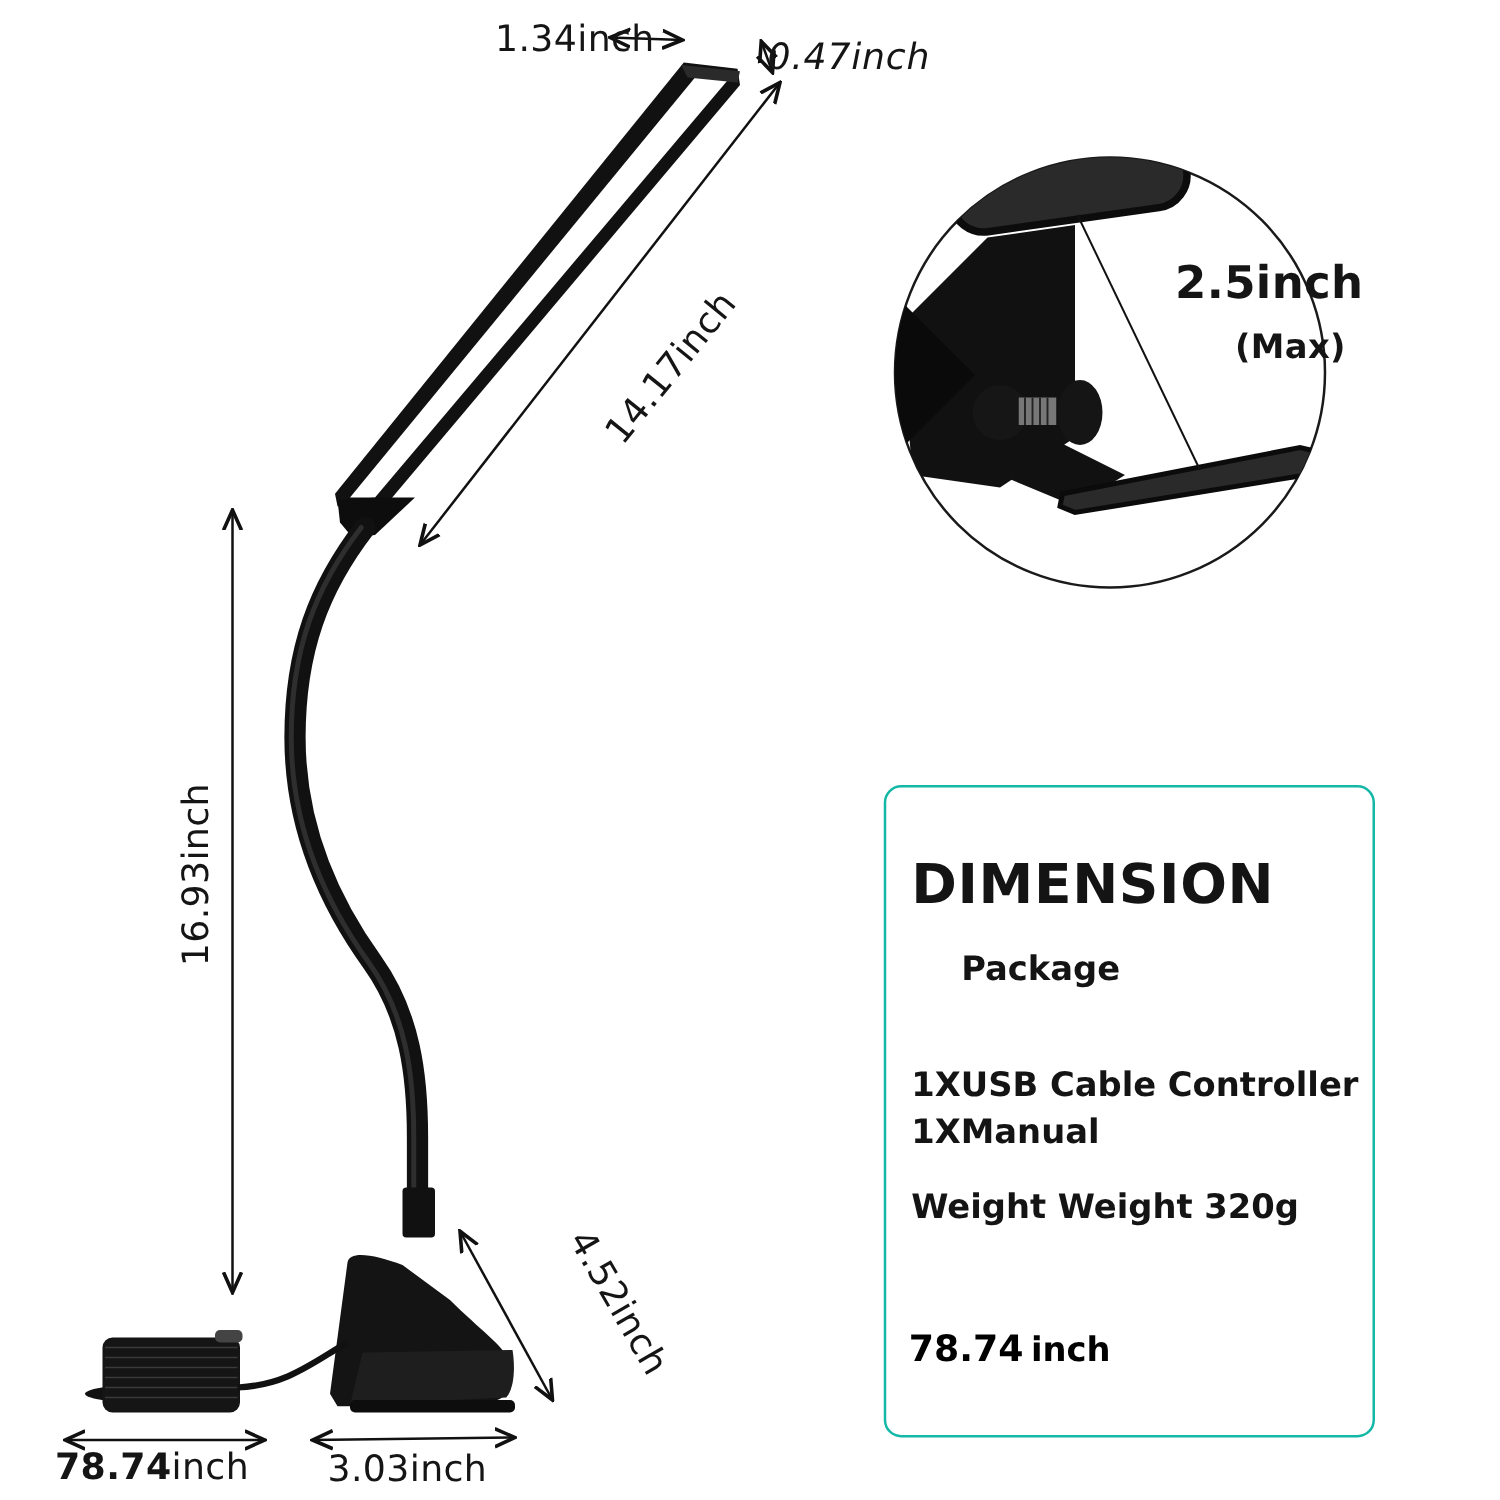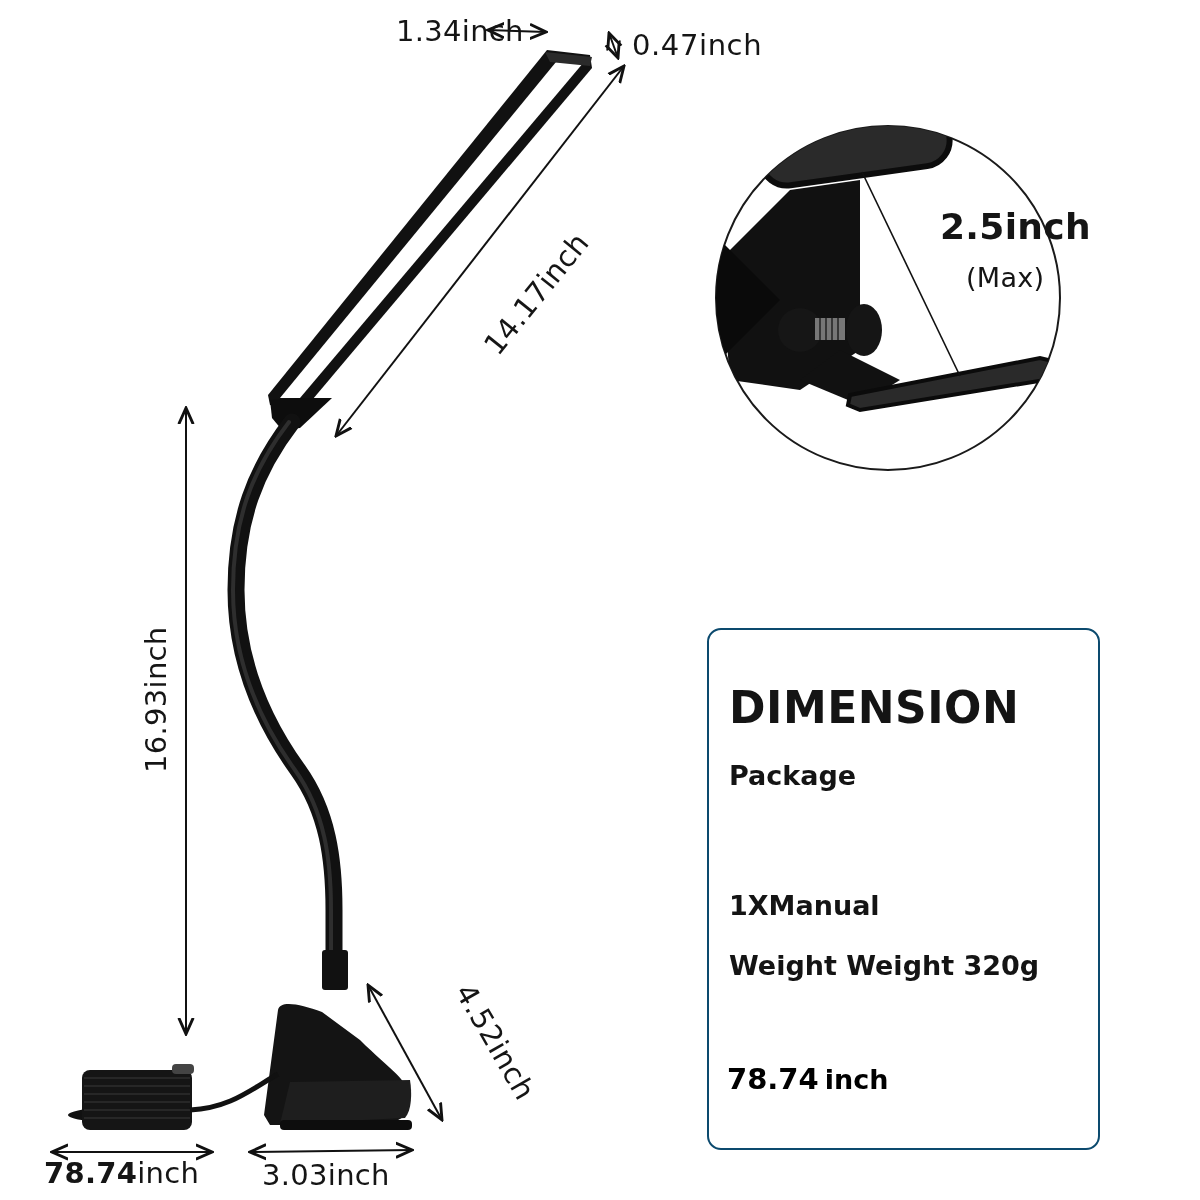--- a/index.html
+++ b/index.html
@@ -4,21 +4,21 @@
   <style>
     html, body { margin: 0; padding: 0; background: #ffffff; }
     body { width: 1200px; height: 1200px; position: relative; overflow: hidden;
            font-family: "DejaVu Sans", "Liberation Sans", sans-serif; color: #141414; }
     .canvas { position: absolute; left: 0; top: 0; width: 1200px; height: 920px; padding-left: 42px; }
     .lbl { position: absolute; white-space: nowrap; color: #151515; font-size: 29px; letter-spacing: 0.3px; }
     .lbl b { font-weight: 700; }
     .rot { transform-origin: left top; }
 
     .dim-box { position: absolute; left: 707px; top: 628px; width: 393px; height: 522px;
-               border: 2px solid #0c4a6e; border-radius: 14px; box-sizing: border-box; background: #fff; }
+               border: 2px solid #14b8a6; border-radius: 14px; box-sizing: border-box; background: #fff; }
     .dim-title { position: absolute; left: 20px; top: 52px; font-size: 44px; font-weight: 700; letter-spacing: 0.5px; color: #141414; }
     .dim-line { position: absolute; left: 20px; font-size: 27px; font-weight: 600; color: #141414; white-space: nowrap; }
     .dim-cable-len { position: absolute; left: 18px; top: 432px; white-space: nowrap; color:#000000; }
     .dim-cable-len .num { font-size: 29px; font-weight: 800; }
     .dim-cable-len .unit { font-size: 27px; font-weight: 600; margin-left: 6px; }
   </style>
 </head>
 <body>
 
 <div class="canvas">
@@ -101,39 +101,40 @@
         <polygon points="840,350 900,380 860,405 800,380" fill="#111"></polygon>
 
         <polygon points="850,395 1040,358 1057,362 1057,378 860,410 848,405" fill="#2a2a2a" stroke="#0b0b0b" stroke-width="4"></polygon>
 
         <line x1="862" y1="172" x2="960" y2="376" stroke="#111" stroke-width="1.6"></line>
       </g>
     </g>
   </svg>
 
   <div class="lbl" style="left:396px; top:14px;">1.34inch</div>
-  <div class="lbl" style="left:632px; top:28px; letter-spacing:0.6px;">0.47inch</div>
+  <div class="lbl" style="left:614px; top:28px; letter-spacing:0.6px;font-style:italic;">0.47inch</div>
 
   <div class="lbl rot" style="left:477px; top:340px; transform: rotate(-51deg);">14.17inch</div>
 
   <div class="lbl rot" style="left:139px; top:773px; transform: rotate(-90deg);">16.93inch</div>
 
   <div class="lbl rot" style="left:478px; top:978px; transform: rotate(60deg);">4.52inch</div>
 
   <div class="lbl" style="left:262px; top:1158px;">3.03inch</div>
 
   <div class="lbl" style="left:44px; top:1156px;">
     <b>78.74</b><span>inch</span>
   </div>
 
   <div class="lbl" style="left:940px; top:206px; font-size:36px; font-weight:600;">2.5inch</div>
-  <div class="lbl" style="left:966px; top:262px; font-size:27px; font-weight:400;">(Max)</div>
+  <div class="lbl" style="left:988px; top:262px; font-size:27px; font-weight:700;">(Max)</div>
 
   <div class="dim-box">
     <div class="dim-title">DIMENSION</div>
-    <div class="dim-line" style="top:130px;">Package</div>
+    <div class="dim-line" style="top:130px;margin-left:40px;">Package</div>
+    <div class="dim-line" style="top:223px;">1XUSB Cable Controller</div>
     <div class="dim-line" style="top:260px;">1XManual</div>
     <div class="dim-line" style="top:320px;">Weight Weight 320g</div>
     <div class="dim-cable-len">
       <span class="num">78.74</span><span class="unit">inch</span>
     </div>
   </div>
 </div>
 
 </body></html>

